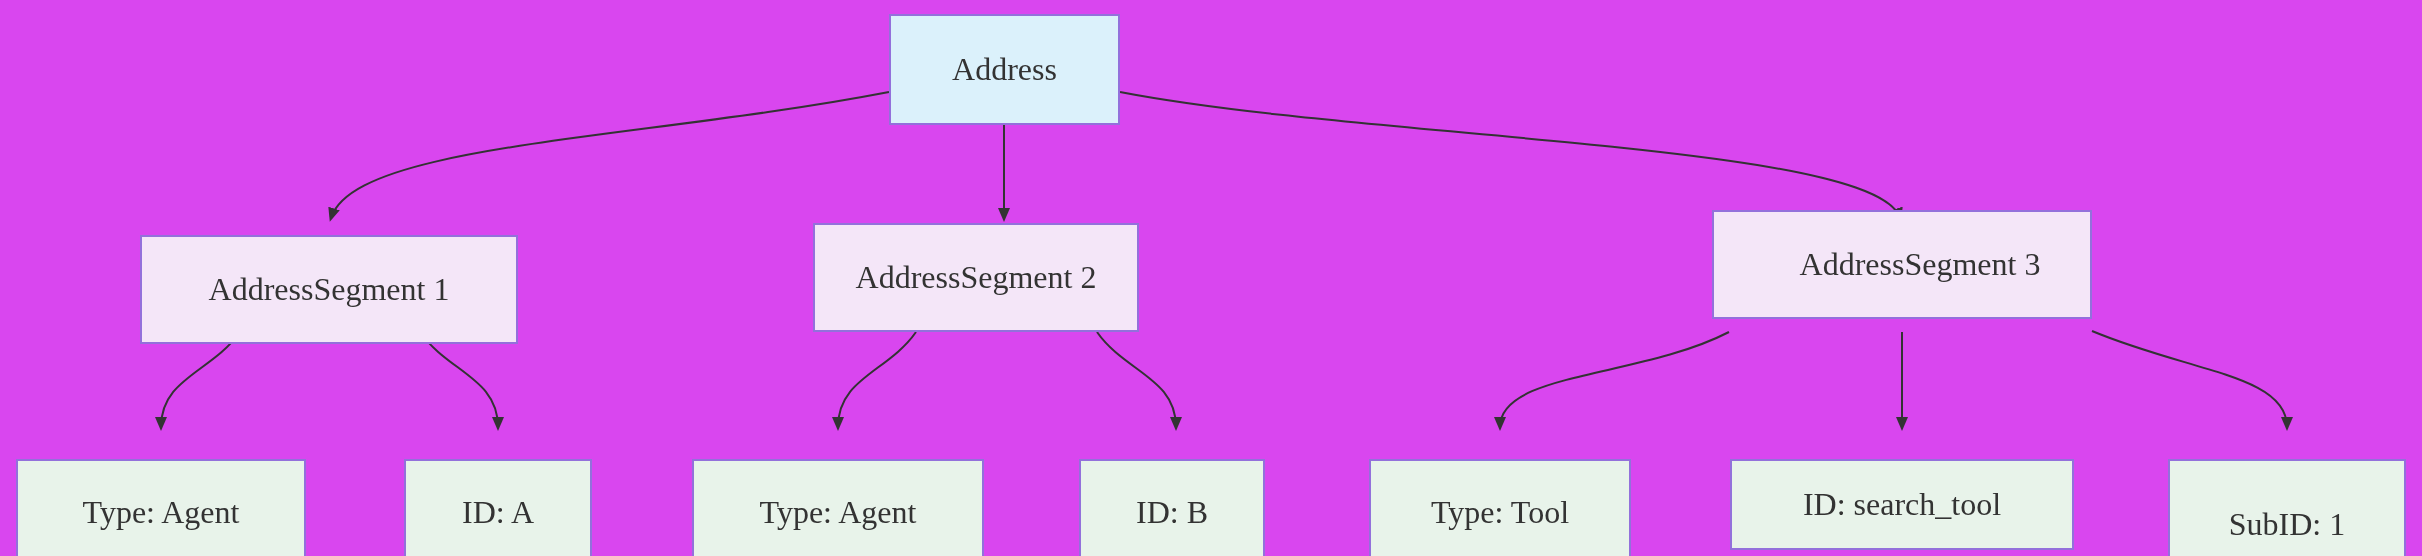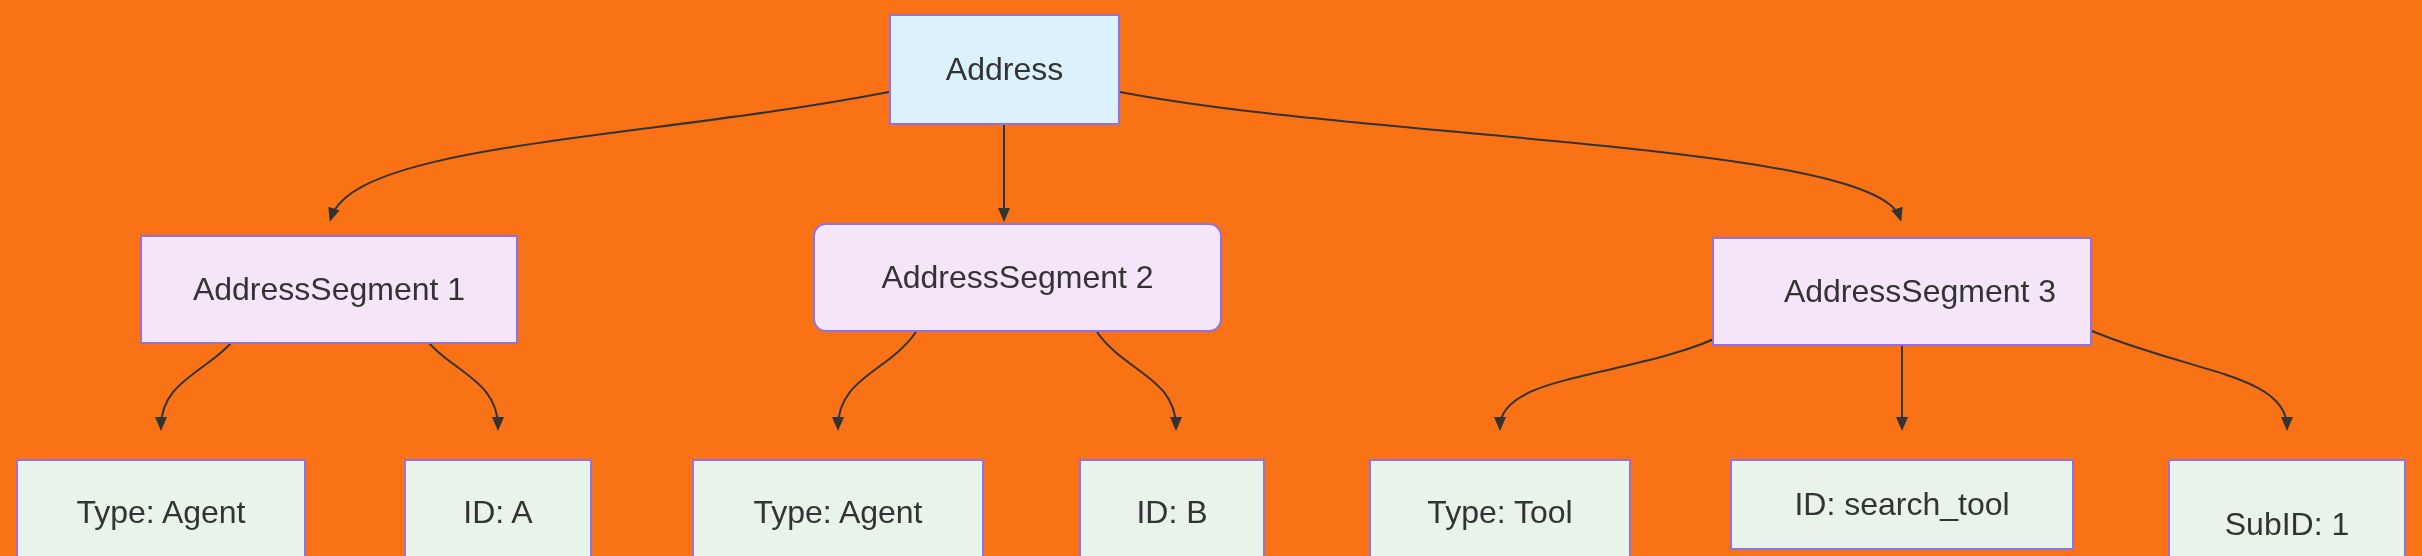--- a/index.html
+++ b/index.html
@@ -1,21 +1,21 @@
 <!DOCTYPE html>
 <html><head>
 <meta charset="utf-8">
 <style>
   html, body { margin: 0; padding: 0; background: #ffffff; }
   .canvas {
     position: relative;
     width: 2422px;
     height: 556px;
-    background: #f97316;
-    font-family: Liberation Sans, sans-serif;
+    background: #d946ef;
+    font-family: Liberation Serif, serif;
     overflow: hidden;
   }
   .edge-layer {
     position: absolute;
     left: 0; top: 0;
     width: 2422px;
     height: 556px;
   }
   .edge {
     fill: none;
@@ -66,25 +66,25 @@
   </svg>
 
   <div class="node root" style="left:889px; top:14px; width:231px; height:111px;">
     <span>Address</span>
   </div>
 
   <div class="node segment" style="left:140px; top:235px; width:378px; height:109px;">
     <span>AddressSegment 1</span>
   </div>
 
-  <div class="node segment" style="left:813px; top:223px; width:409px; height:109px;border-radius:13px;">
+  <div class="node segment" style="left:813px; top:223px; width:326px; height:109px;">
     <span>AddressSegment 2</span>
   </div>
 
-  <div class="node segment" style="left:1712px; top:237px; width:380px; height:109px;padding-left:36px;">
+  <div class="node segment" style="left:1712px; top:210px; width:380px; height:109px;padding-left:36px;">
     <span>AddressSegment 3</span>
   </div>
 
   <div class="node leaf" style="left:16px; top:432px; width:290px; height:106px;">
     <span>Type: Agent</span>
   </div>
 
   <div class="node leaf" style="left:404px; top:432px; width:188px; height:106px;">
     <span>ID: A</span>
   </div>

